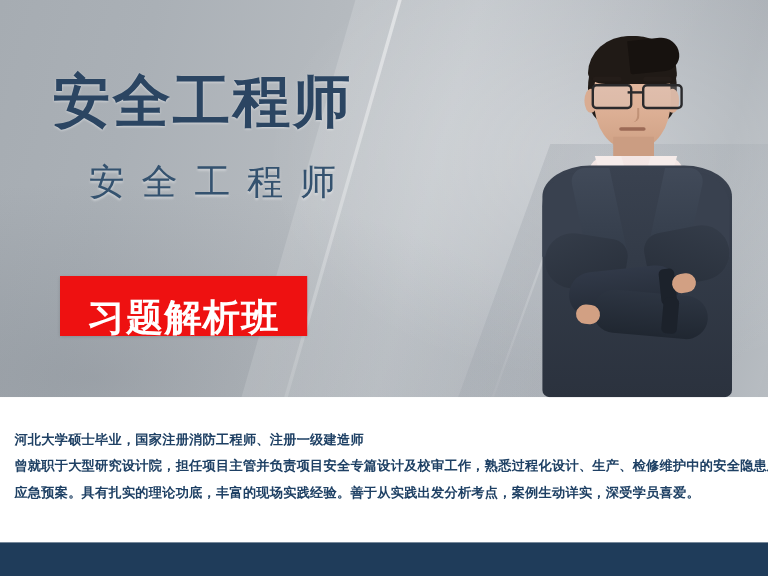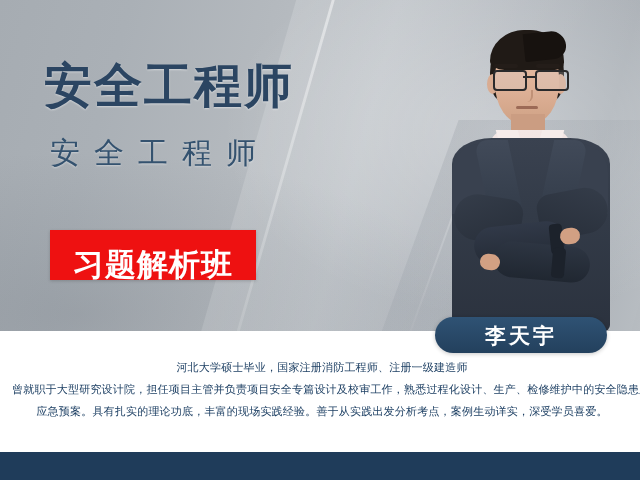--- a/index.html
+++ b/index.html
@@ -76,20 +76,21 @@
     background: linear-gradient(180deg, rgba(255,255,255,0.30), rgba(255,255,255,0.0));
     transform: skewX(-20deg);
   }
 
   
   .title-block {
     position: absolute;
     left: 44px;
     top: 62px;
     z-index: 6;
+    text-align: right;
   }
   .main-title {
     margin: 0;
     font-size: 48px;
     line-height: 1;
     font-weight: 700;
     color: #2b4562;
     letter-spacing: 2px;
     text-shadow: 0 1px 2px rgba(255,255,255,0.45);
     white-space: nowrap;
@@ -299,24 +300,23 @@
     height: 121px;
     background: #ffffff;
     box-sizing: border-box;
     padding: 28px 8px 0 12px;
   }
   .bio-line {
     margin: 0 0 5px 0;
     font-size: 11px;
     line-height: 1.55;
     color: #1e4064;
-    font-weight: 400;
+    font-weight: 700;
     white-space: nowrap;
     letter-spacing: 0.2px;
-    text-align: center;
   }
 
   
   .footer-bar {
     position: absolute;
     left: 0;
     top: 452px;
     width: 640px;
     height: 28px;
     background: #1f3c5a;
@@ -372,23 +372,20 @@
     <div class="title-block">
       <h1 class="main-title">安全工程师</h1>
       <h2 class="sub-title">安全工程师</h2>
     </div>
 
     <div class="class-badge">
       <span class="class-badge-label">习题解析班</span>
     </div>
   </div>
 
-  <div class="name-badge">
-    <span class="name-badge-label">李天宇</span>
-  </div>
 
   <div class="bio">
     <p class="bio-line">河北大学硕士毕业，国家注册消防工程师、注册一级建造师</p>
     <p class="bio-line">曾就职于大型研究设计院，担任项目主管并负责项目安全专篇设计及校审工作，熟悉过程化设计、生产、检修维护中的安全隐患及</p>
     <p class="bio-line">应急预案。具有扎实的理论功底，丰富的现场实践经验。善于从实践出发分析考点，案例生动详实，深受学员喜爱。</p>
   </div>
 
   <div class="footer-bar"></div>
 
 </div>

